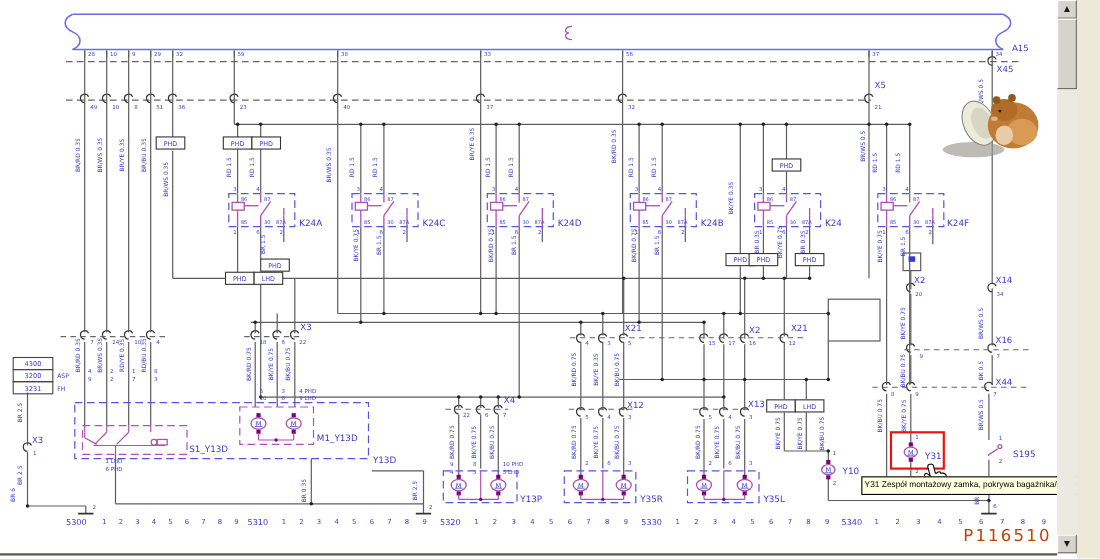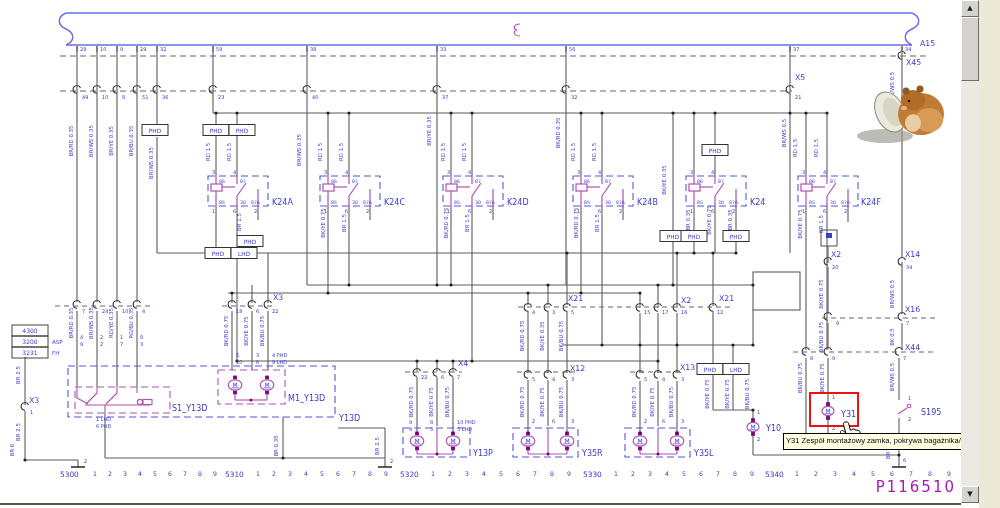--- a/index.html
+++ b/index.html
@@ -2,21 +2,21 @@
 <html><head>
 <meta charset="utf-8">
 <style>
   html,body{margin:0;padding:0;background:#fff;}
   #stage{position:relative;width:1000px;height:508px;background:#ffffff;overflow:hidden;
          font-family:"DejaVu Sans",sans-serif;}
   #diagram{position:absolute;left:0;top:0;}
   #tooltip{position:absolute;left:783px;top:433px;width:214px;height:13px;
            background:#FFFFE1;border:1px solid #000;font:7.6px "Liberation Sans",sans-serif;
            color:#000;white-space:nowrap;overflow:hidden;padding-top:2px;padding-left:2px;z-index:30;}
-  #pagecode{position:absolute;right:44px;top:478px;color:#a21caf;font:15px "DejaVu Sans",sans-serif;
+  #pagecode{position:absolute;right:44px;top:478px;color:#c2410c;font:15px "DejaVu Sans",sans-serif;
             letter-spacing:2px;z-index:5;text-align:center;}
   #cdlbox{position:absolute;left:149px;top:520px;width:32px;height:12px;border:1px solid #c060c0;
           color:#3a3ac8;font:7px "DejaVu Sans",sans-serif;text-align:right;line-height:12px;z-index:5;}
   
   #vscroll{position:absolute;left:961px;top:0;width:18px;height:503px;background:#ece9e2;z-index:40;}
   .sbtn{position:absolute;left:0;width:18px;height:17px;background:#d6d3ce;
         border-top:1px solid #fff;border-left:1px solid #fff;border-right:1px solid #6f6d66;
         border-bottom:1px solid #6f6d66;box-sizing:border-box;color:#1a1a1a;font-size:7px;
         text-align:center;line-height:15px;}
   #sthumb{position:absolute;left:0;top:17px;width:18px;height:64px;background:#d6d3ce;

